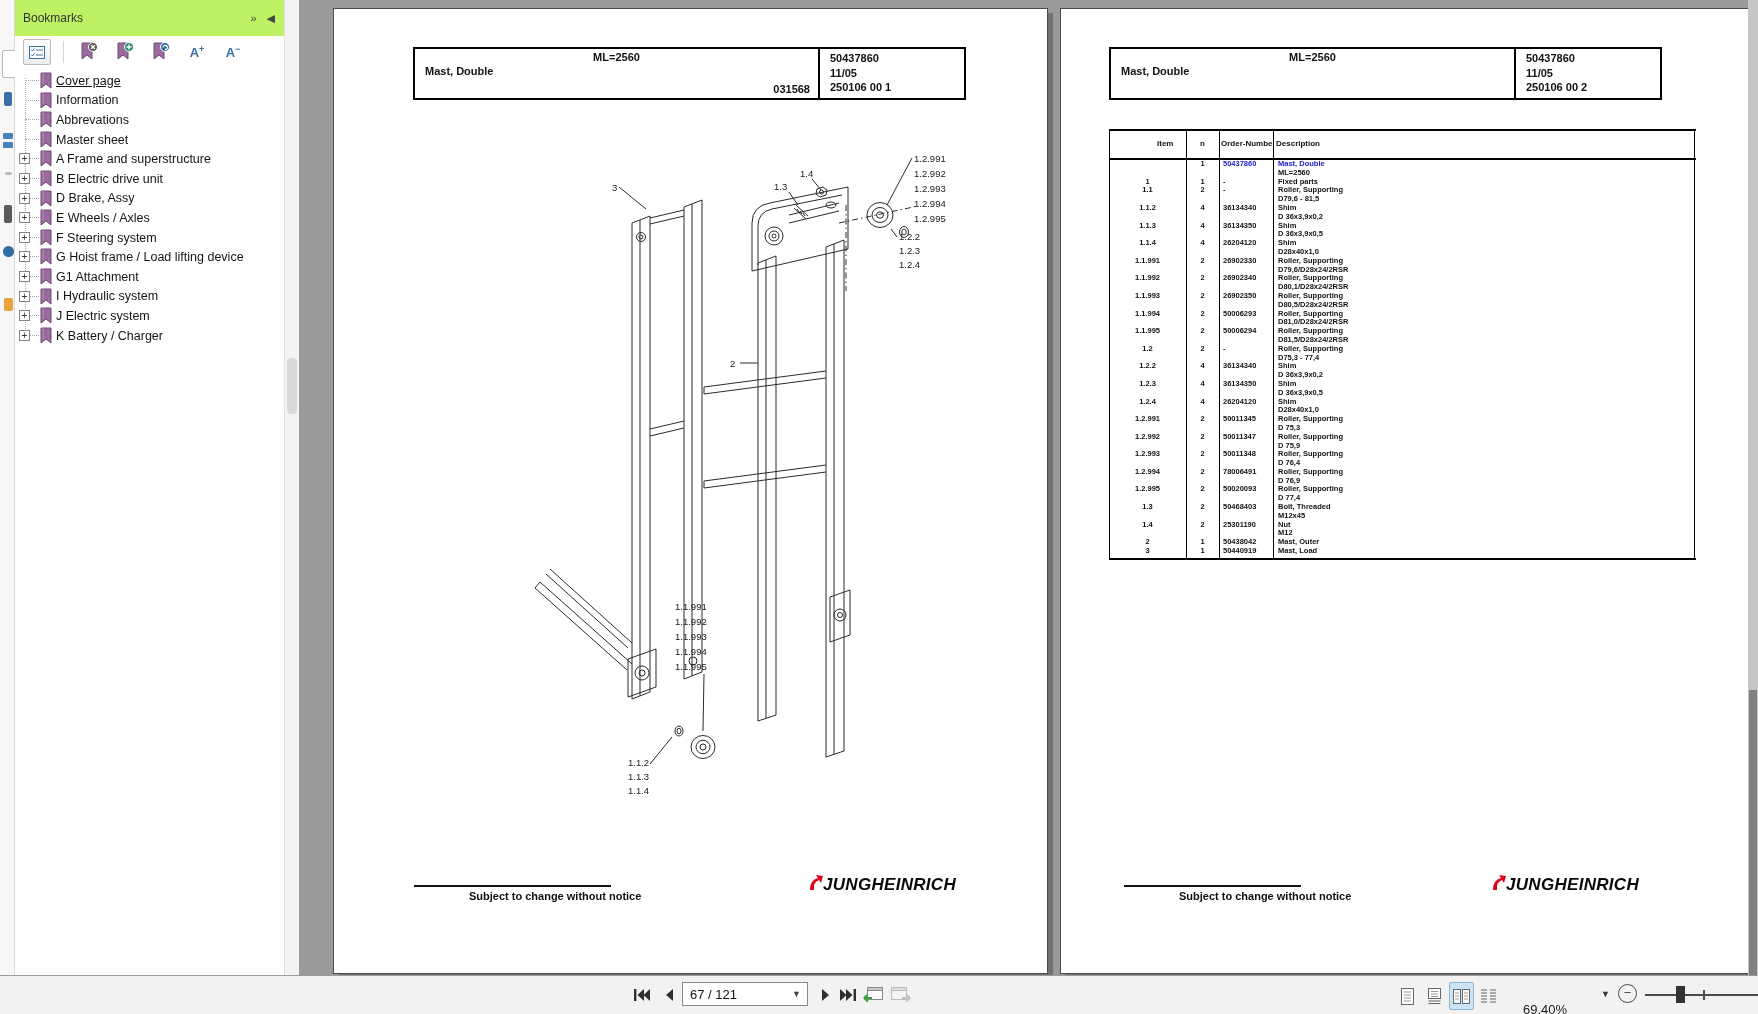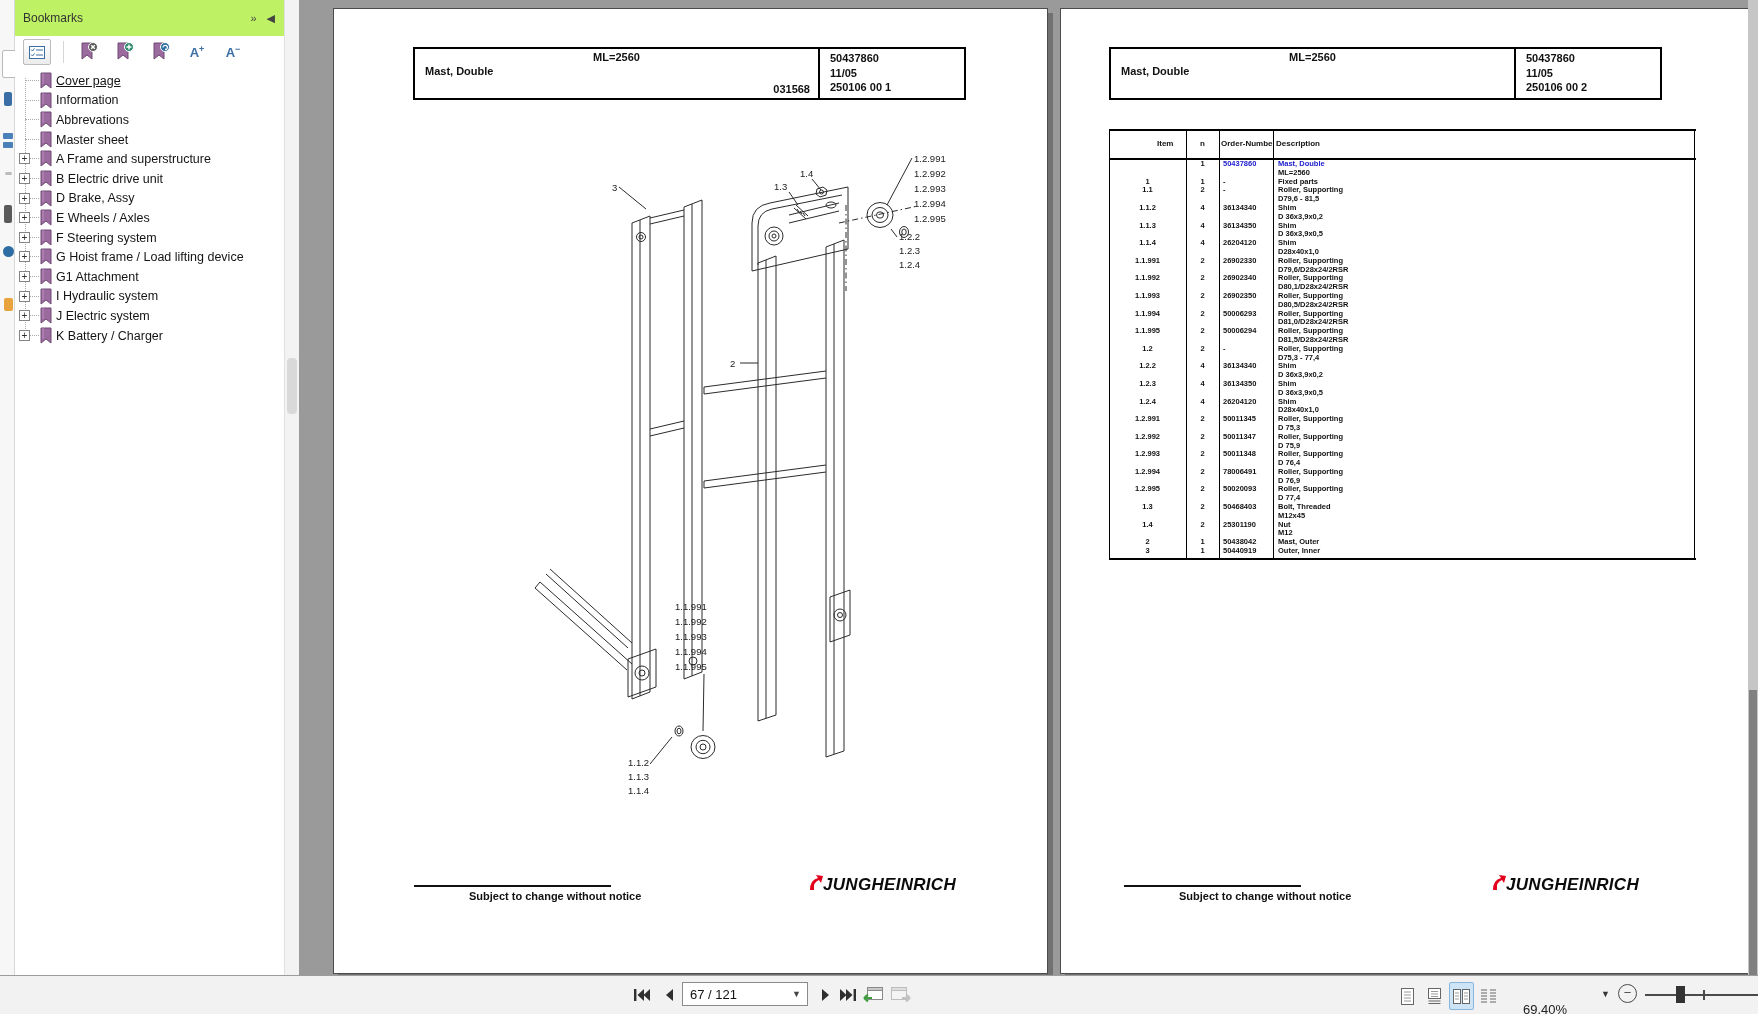--- a/index.html
+++ b/index.html
@@ -671,21 +671,21 @@
             <div class="c-desc">
               <div class="d1">Mast, Outer</div>
 
             </div>
           </div>
           <div class="trow">
             <span class="c-item">3</span>
             <span class="c-n">1</span>
             <span class="c-order">50440919</span>
             <div class="c-desc">
-              <div class="d1">Outer, Inner</div>
+              <div class="d1">Mast, Load</div>
 
             </div>
           </div>
         </div>
 
       <div class="speccol spec1">
 
       <div class="spec-line"></div>
           <div class="spec-line"></div>
           <div class="spec-line"></div>

